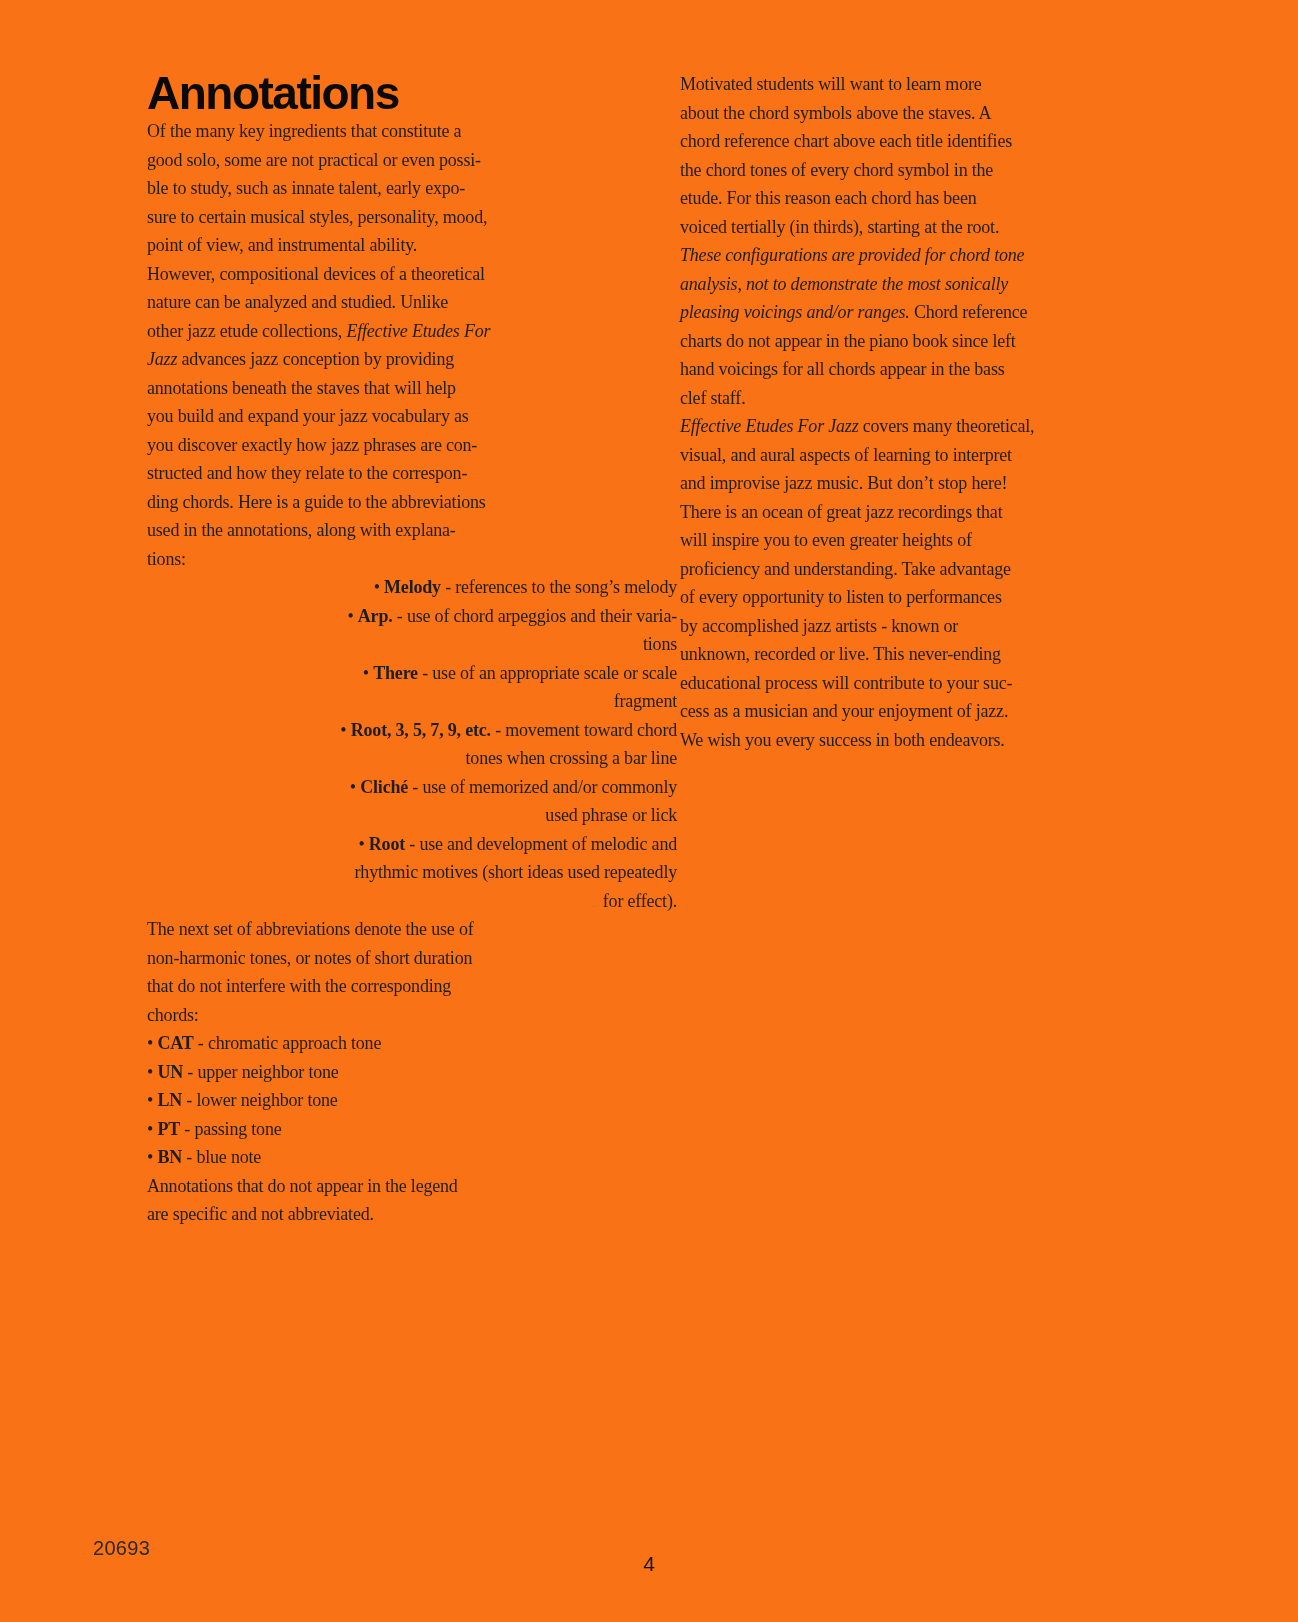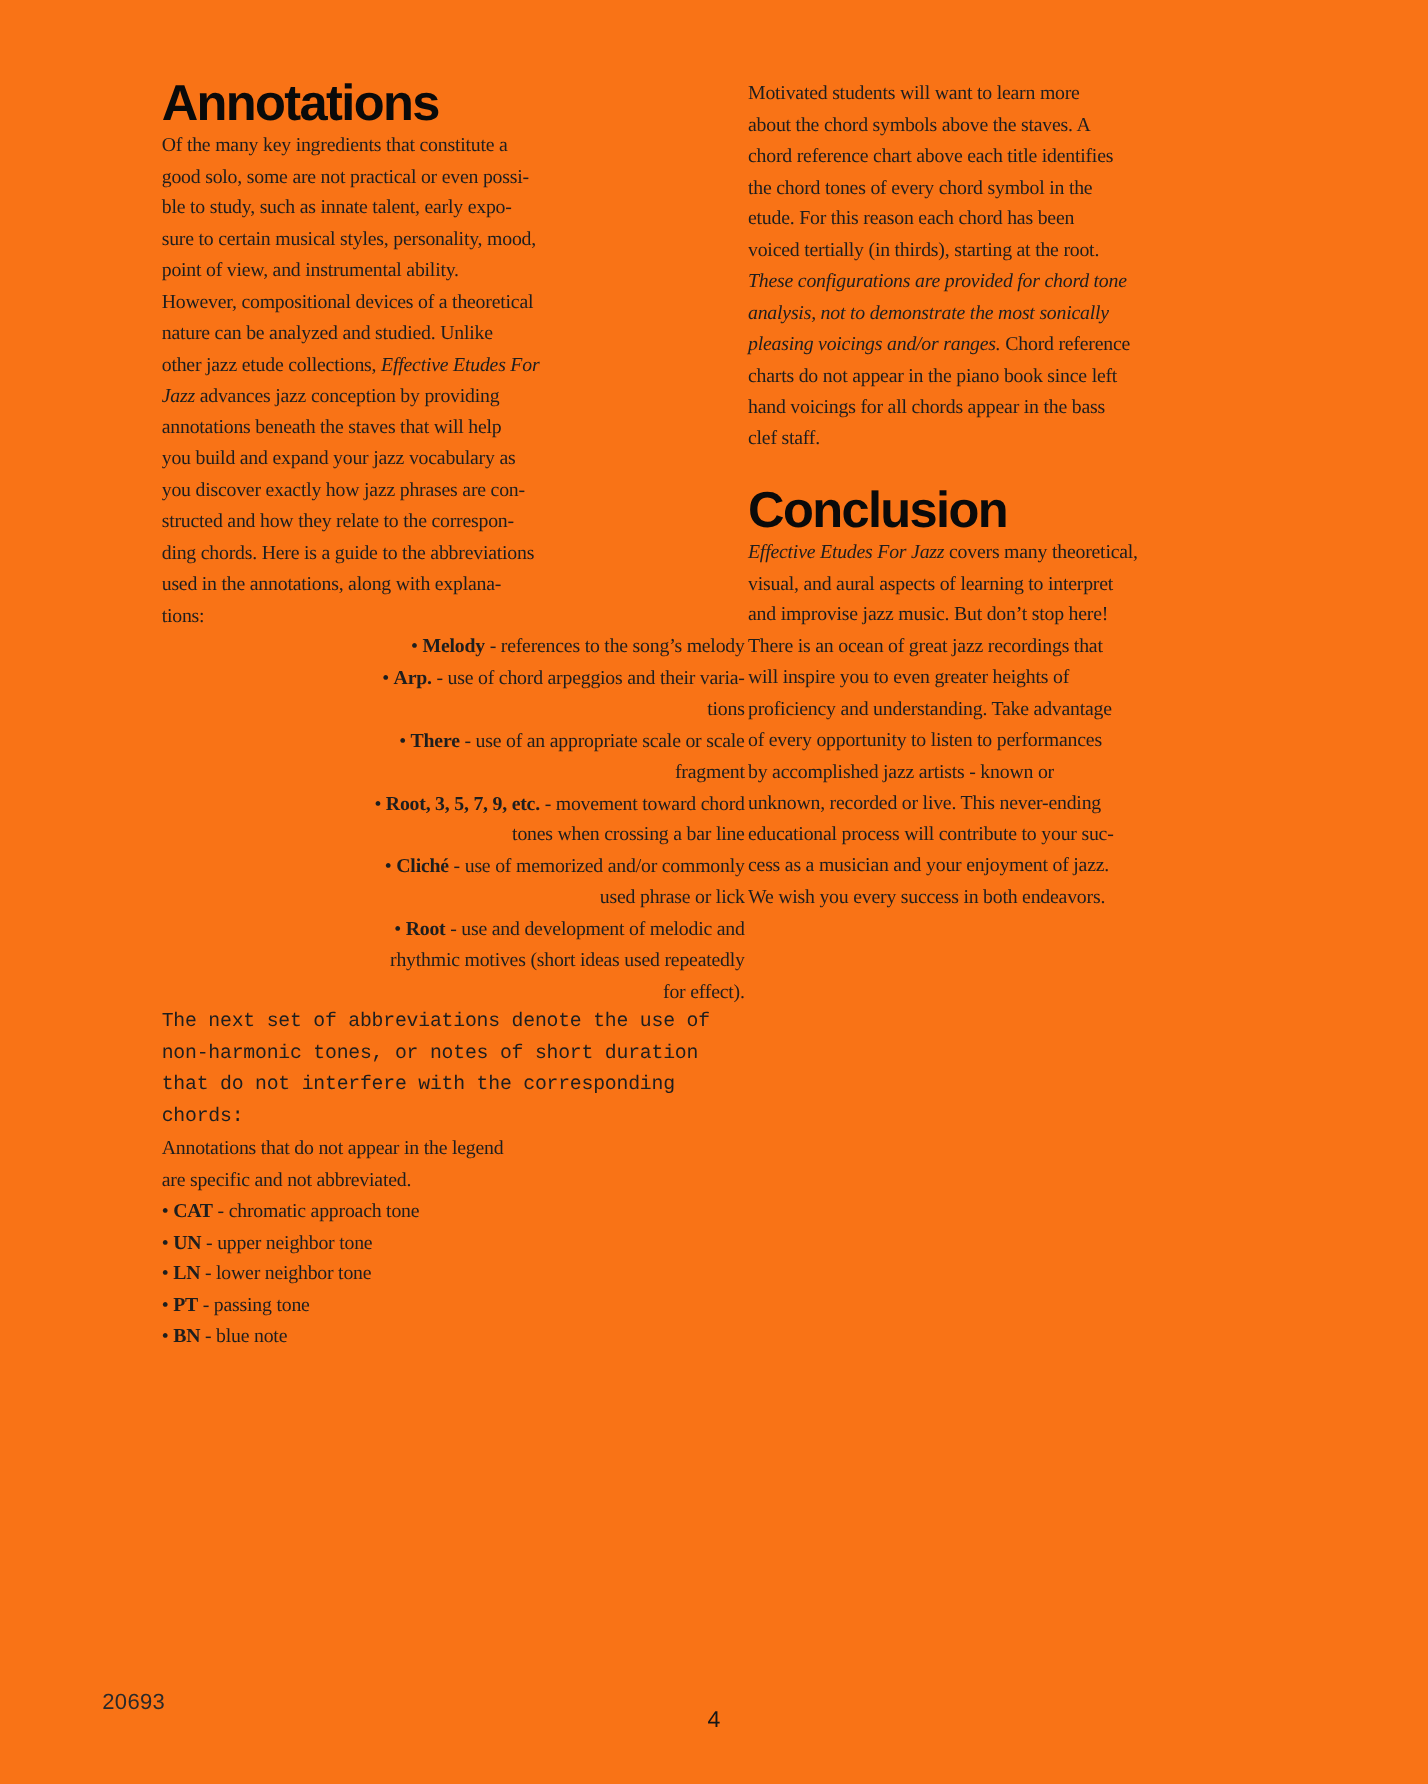--- a/index.html
+++ b/index.html
@@ -26,21 +26,21 @@
   }
   p.body{
     font-size:18px;
     line-height:28.5px;
     margin:0;
     white-space:pre-line;
     letter-spacing:-0.2px;
   }
   .m-intro{margin-top:29px;}
   .m-legend1{margin-top:20px;text-align:right;}
-  .m-bridge{margin-top:24px;font-family:Liberation Mono, monospace;}
+  .m-bridge{margin-top:24px;}
   .m-legend2{margin-top:31px;}
   .m-outro{margin-top:23px;}
   .m-rpara1{margin-top:30px;}
   .m-rhead2{margin-top:28px;}
   .m-rpara2{margin-top:26px;}
   .seg.b{font-weight:bold;}
   .seg.i{font-style:italic;}
   .footer-left{
     position:absolute;left:93px;top:1537px;
     font-family:"Liberation Sans","DejaVu Sans",sans-serif;
@@ -85,43 +85,42 @@
 tones when crossing a bar line
 • </span><span class="seg b">Cliché</span><span class="seg"> - use of memorized and/or commonly
 used phrase or lick
 • </span><span class="seg b">Root</span><span class="seg"> - use and development of melodic and
 rhythmic motives (short ideas used repeatedly
 for effect).</span></p>
     <p class="body m-bridge"><span class="seg">The next set of abbreviations denote the use of
 non-harmonic tones, or notes of short duration
 that do not interfere with the corresponding
 chords:</span></p>
-    <p class="body m-outro"><span class="seg">Annotations that do not appear in the legend
-are specific and not abbreviated.</span></p>
     <p class="body m-legend2"><span class="seg">• </span><span class="seg b">CAT</span><span class="seg"> - chromatic approach tone
 • </span><span class="seg b">UN</span><span class="seg"> - upper neighbor tone
 • </span><span class="seg b">LN</span><span class="seg"> - lower neighbor tone
 • </span><span class="seg b">PT</span><span class="seg"> - passing tone
 • </span><span class="seg b">BN</span><span class="seg"> - blue note</span></p>
+    <p class="body m-outro"><span class="seg">Annotations that do not appear in the legend
+are specific and not abbreviated.</span></p>
   </div>
 
   <div class="col col-right">
     <p class="body m-rpara1"><span class="seg">Motivated students will want to learn more
 about the chord symbols above the staves. A
 chord reference chart above each title identifies
 the chord tones of every chord symbol in the
 etude. For this reason each chord has been
 voiced tertially (in thirds), starting at the root.
 </span><span class="seg i">These configurations are provided for chord tone
 analysis, not to demonstrate the most sonically
 pleasing voicings and/or ranges.</span><span class="seg"> Chord reference
 charts do not appear in the piano book since left
 hand voicings for all chords appear in the bass
 clef staff.</span></p>
-    <h1 class="m-rhead2">Conclusion</h1>
     <p class="body m-rpara2"><span class="seg i">Effective Etudes For Jazz</span><span class="seg"> covers many theoretical,
 visual, and aural aspects of learning to interpret
 and improvise jazz music. But don’t stop here!
 There is an ocean of great jazz recordings that
 will inspire you to even greater heights of
 proficiency and understanding. Take advantage
 of every opportunity to listen to performances
 by accomplished jazz artists - known or
 unknown, recorded or live. This never-ending
 educational process will contribute to your suc-

